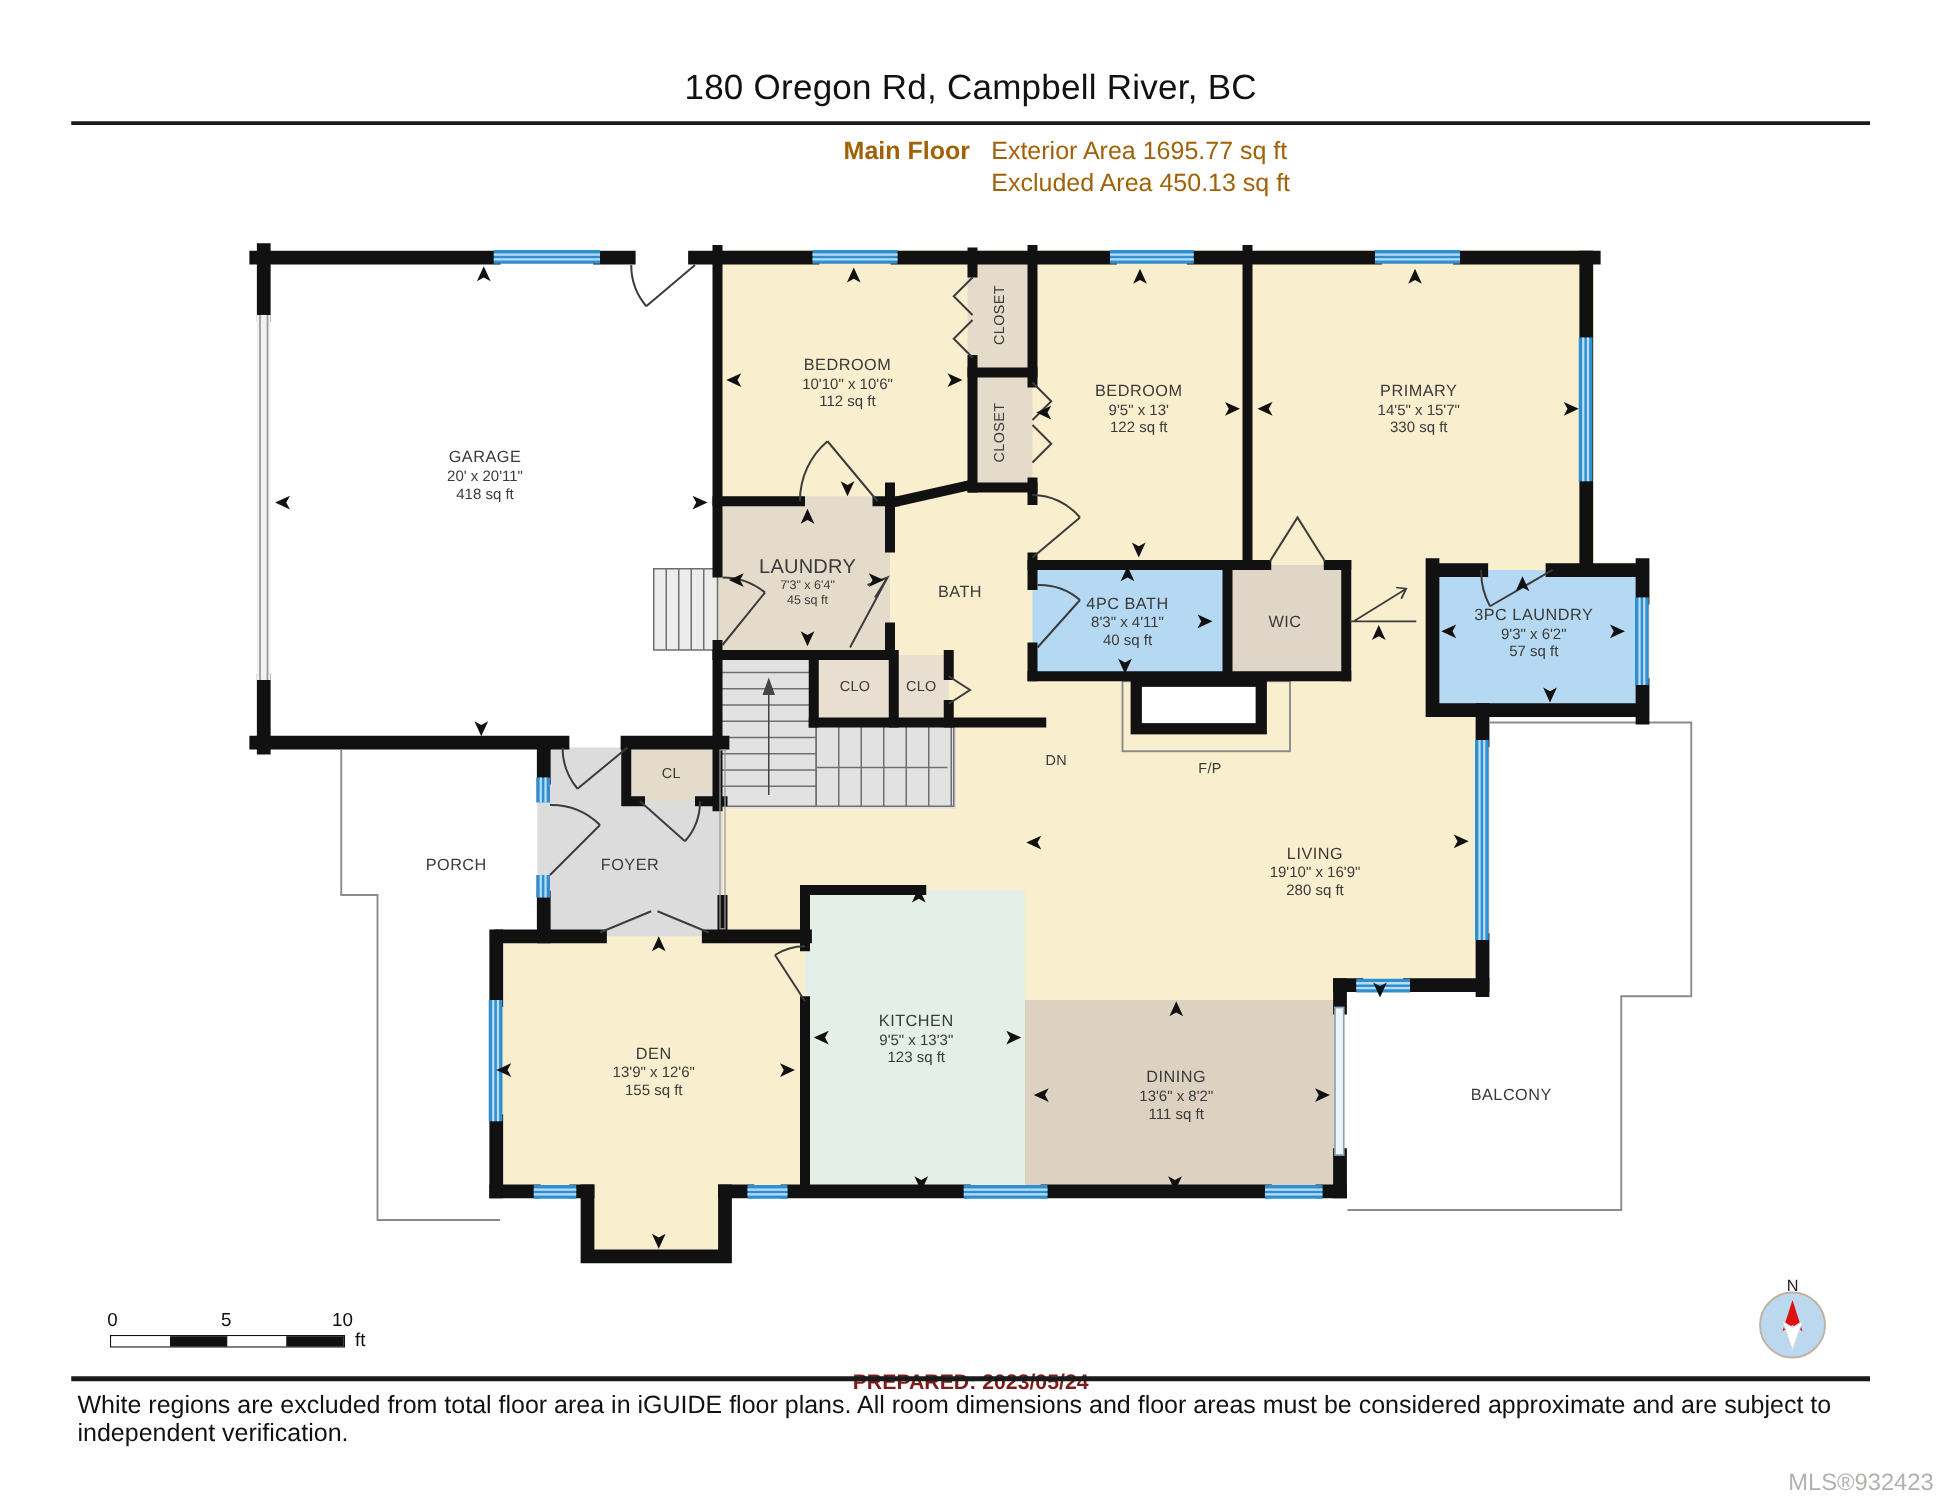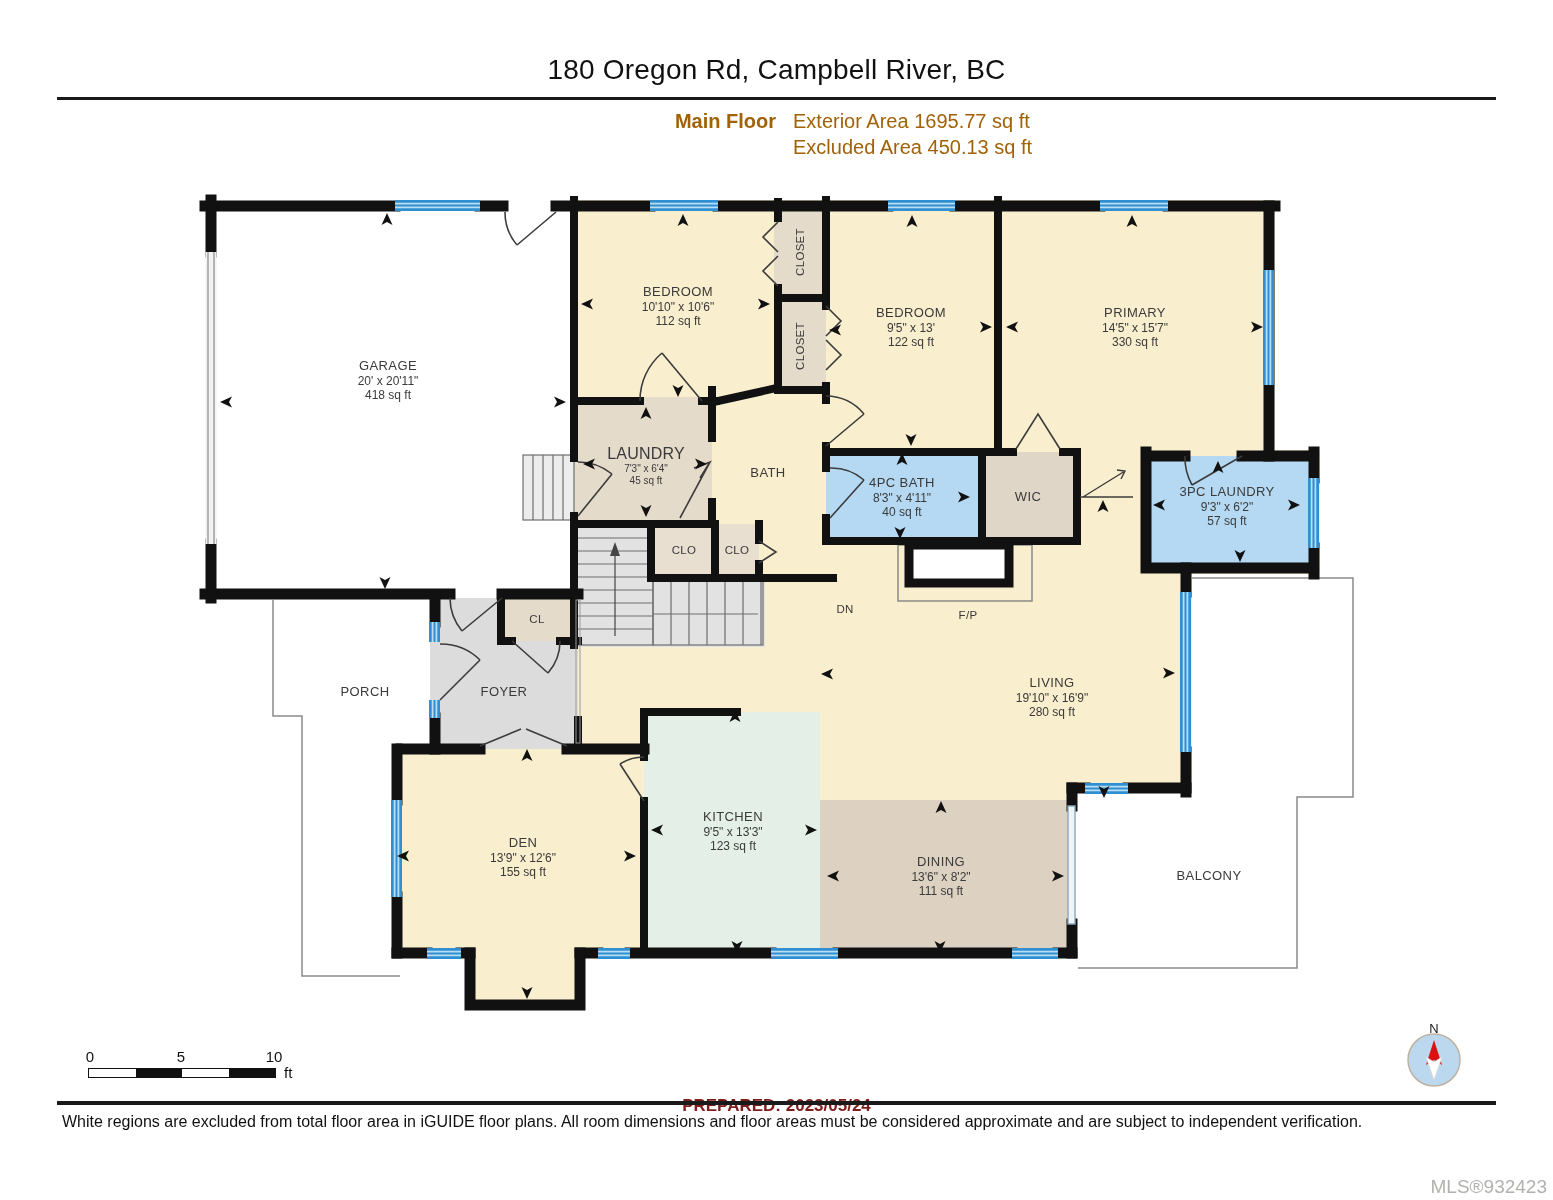--- a/index.html
+++ b/index.html
@@ -20,21 +20,21 @@
   .xs{font-size:11.5px;letter-spacing:.3px;}
   .rot{transform:translate(-50%,-50%) rotate(-90deg);}
   .scalebar{position:absolute;left:88px;top:1048px;width:188px;font-size:15px;color:#111;}
   .scalebar .tick{position:absolute;top:0;transform:translateX(-50%);}
   .sbar{position:absolute;top:20px;left:0;width:186px;height:8px;border:1px solid #111;display:flex;}
   .sbar div{flex:1 1 25%;}
   .sbar .w{background:#fff;} .sbar .b{background:#111;}
   .sb-ft{position:absolute;left:196px;top:16px;}
   .prepared{position:absolute;left:0;top:1060px;width:100%;text-align:center;
             font-size:17px;font-weight:bold;color:#7f1d1d;margin-top:36px;}
-  .disclaimer{position:absolute;left:62px;top:1113px;font-size:16px;color:#111;}
+  .disclaimer{position:absolute;left:62px;top:1113px;font-size:20px;color:#111;}
   .mls{position:absolute;right:6px;top:1176px;font-size:19px;color:#b3b1ae;}
   .north{position:absolute;left:1434px;top:1028px;transform:translate(-50%,-50%);
          font-size:13px;color:#222;}
 </style>
 </head>
 <body>
 
 <div id="page">
 
   <div class="title">180 Oregon Rd, Campbell River, BC</div>

